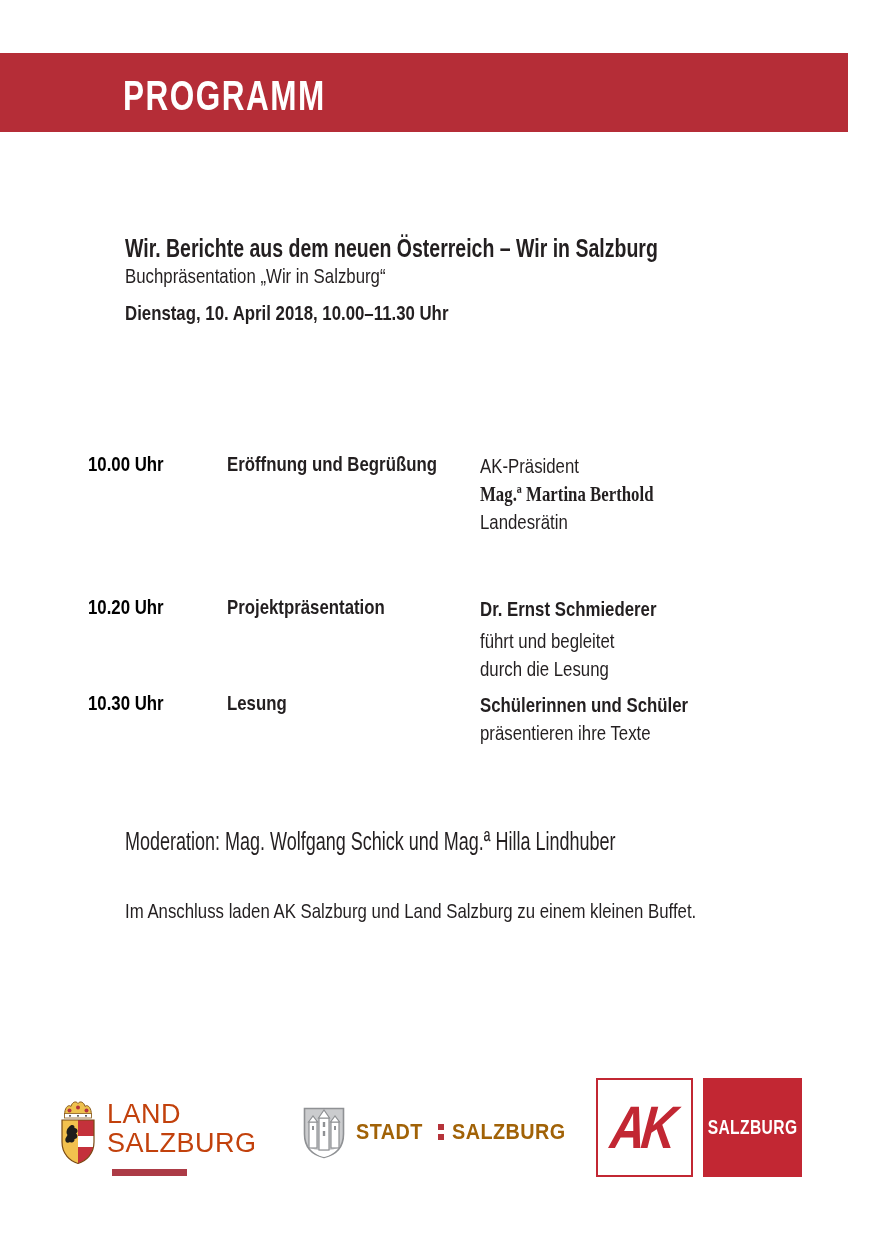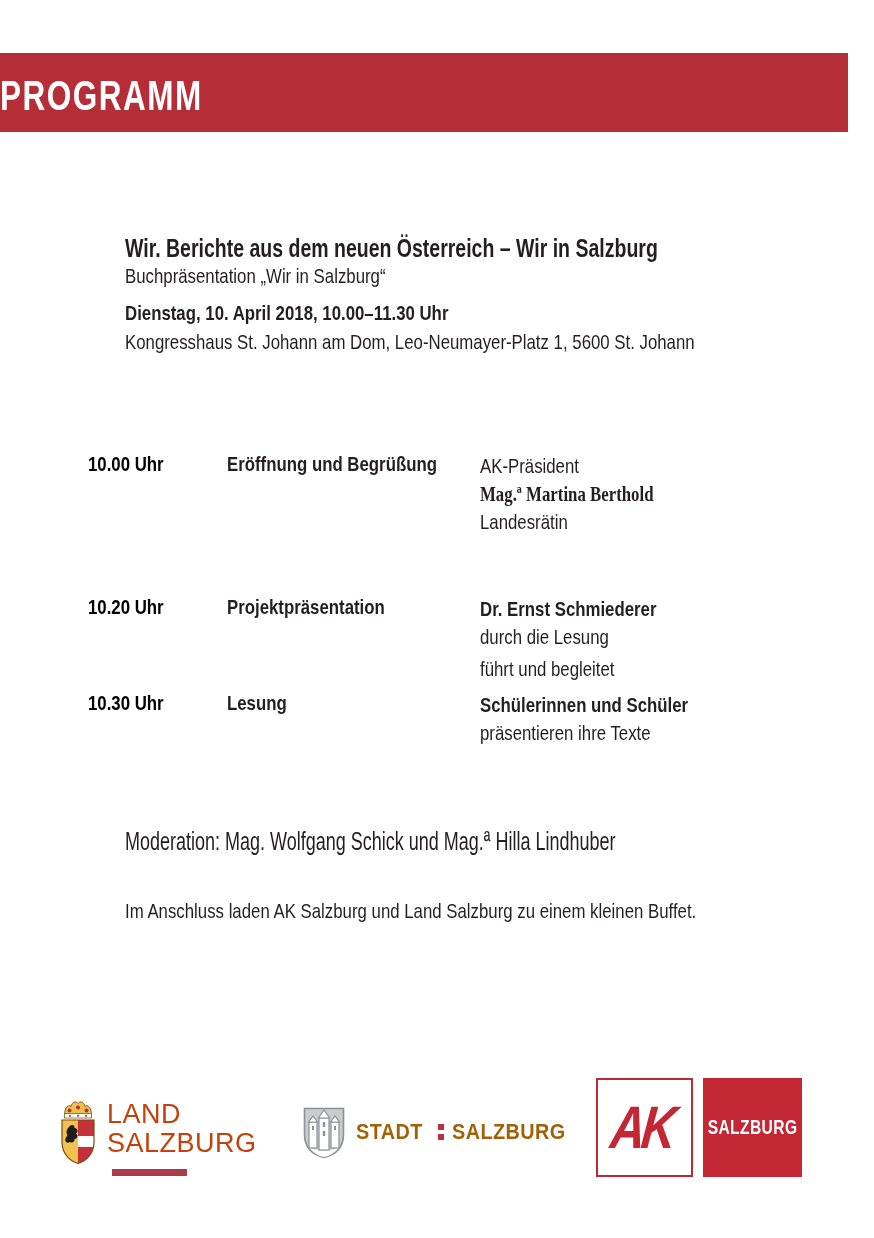--- a/index.html
+++ b/index.html
@@ -12,21 +12,21 @@
   .tx  { display:inline-block; white-space:nowrap; transform-origin:0 50%; }
   .sx72 { transform:scaleX(0.72); }
   .sx75 { transform:scaleX(0.75); }
   .sx80 { transform:scaleX(0.80); }
   .sx90 { transform:scaleX(0.90); }
   .sxc78 { display:inline-block; white-space:nowrap; transform:scaleX(0.78); transform-origin:50% 50%; }
 
   .banner {
     position:absolute; left:0; top:53px; width:848px; height:79px;
     background:#b52d37; display:flex; align-items:center;
-    padding-top:7px; box-sizing:border-box;
+    padding-left:123px; padding-top:7px; box-sizing:border-box;
   }
   .banner-title { font-size:42px; font-weight:bold; color:#ffffff; letter-spacing:2px; }
 
   .abs { position:absolute; }
   .intro-title    { left:125px; top:233px; font-size:26px; font-weight:bold; }
   .intro-subtitle { left:125px; top:264px; font-size:21px; }
   .intro-date     { left:125px; top:301px; font-size:21px; font-weight:bold; }
   .intro-location { left:125px; top:330px; font-size:21px; }
 
   .schedule-row { position:absolute; left:0; width:874px; font-size:21px; }
@@ -79,23 +79,20 @@
 
   <div class="abs intro-subtitle">
     <span class="tx sx80">Buchpräsentation „Wir in Salzburg“</span>
   </div>
   <div class="abs intro-title">
     <span class="tx sx75">Wir. Berichte aus dem neuen Österreich – Wir in Salzburg</span>
   </div>
   <div class="abs intro-date">
     <span class="tx sx80">Dienstag, 10. April 2018, 10.00–11.30 Uhr</span>
   </div>
-  <div class="abs intro-location">
-    <span class="tx sx80">Kongresshaus St. Johann am Dom, Leo-Neumayer-Platz 1, 5600 St. Johann</span>
-  </div>
 
   <div class="schedule-row row-1">
     <div class="col-time">
       <span class="tx sx80">10.00 Uhr</span>
     </div>
     <div class="col-event">
       <span class="tx sx80">Eröffnung und Begrüßung</span>
     </div>
     <div class="col-right">
       <div class="line">
@@ -114,25 +111,25 @@
     <div class="col-time">
       <span class="tx sx80">10.20 Uhr</span>
     </div>
     <div class="col-event">
       <span class="tx sx80">Projektpräsentation</span>
     </div>
     <div class="col-right">
       <div class="line name">
         <span class="tx sx80">Dr. Ernst Schmiederer</span>
       </div>
-      <div class="line">
-        <span class="tx sx80">durch die Lesung</span>
-      </div>
       <div class="line" style="margin-top:4px;">
         <span class="tx sx80">führt und begleitet</span>
+      </div>
+      <div class="line">
+        <span class="tx sx80">durch die Lesung</span>
       </div>
     </div>
   </div>
 
   <div class="schedule-row row-3">
     <div class="col-time">
       <span class="tx sx80">10.30 Uhr</span>
     </div>
     <div class="col-event">
       <span class="tx sx80">Lesung</span>

